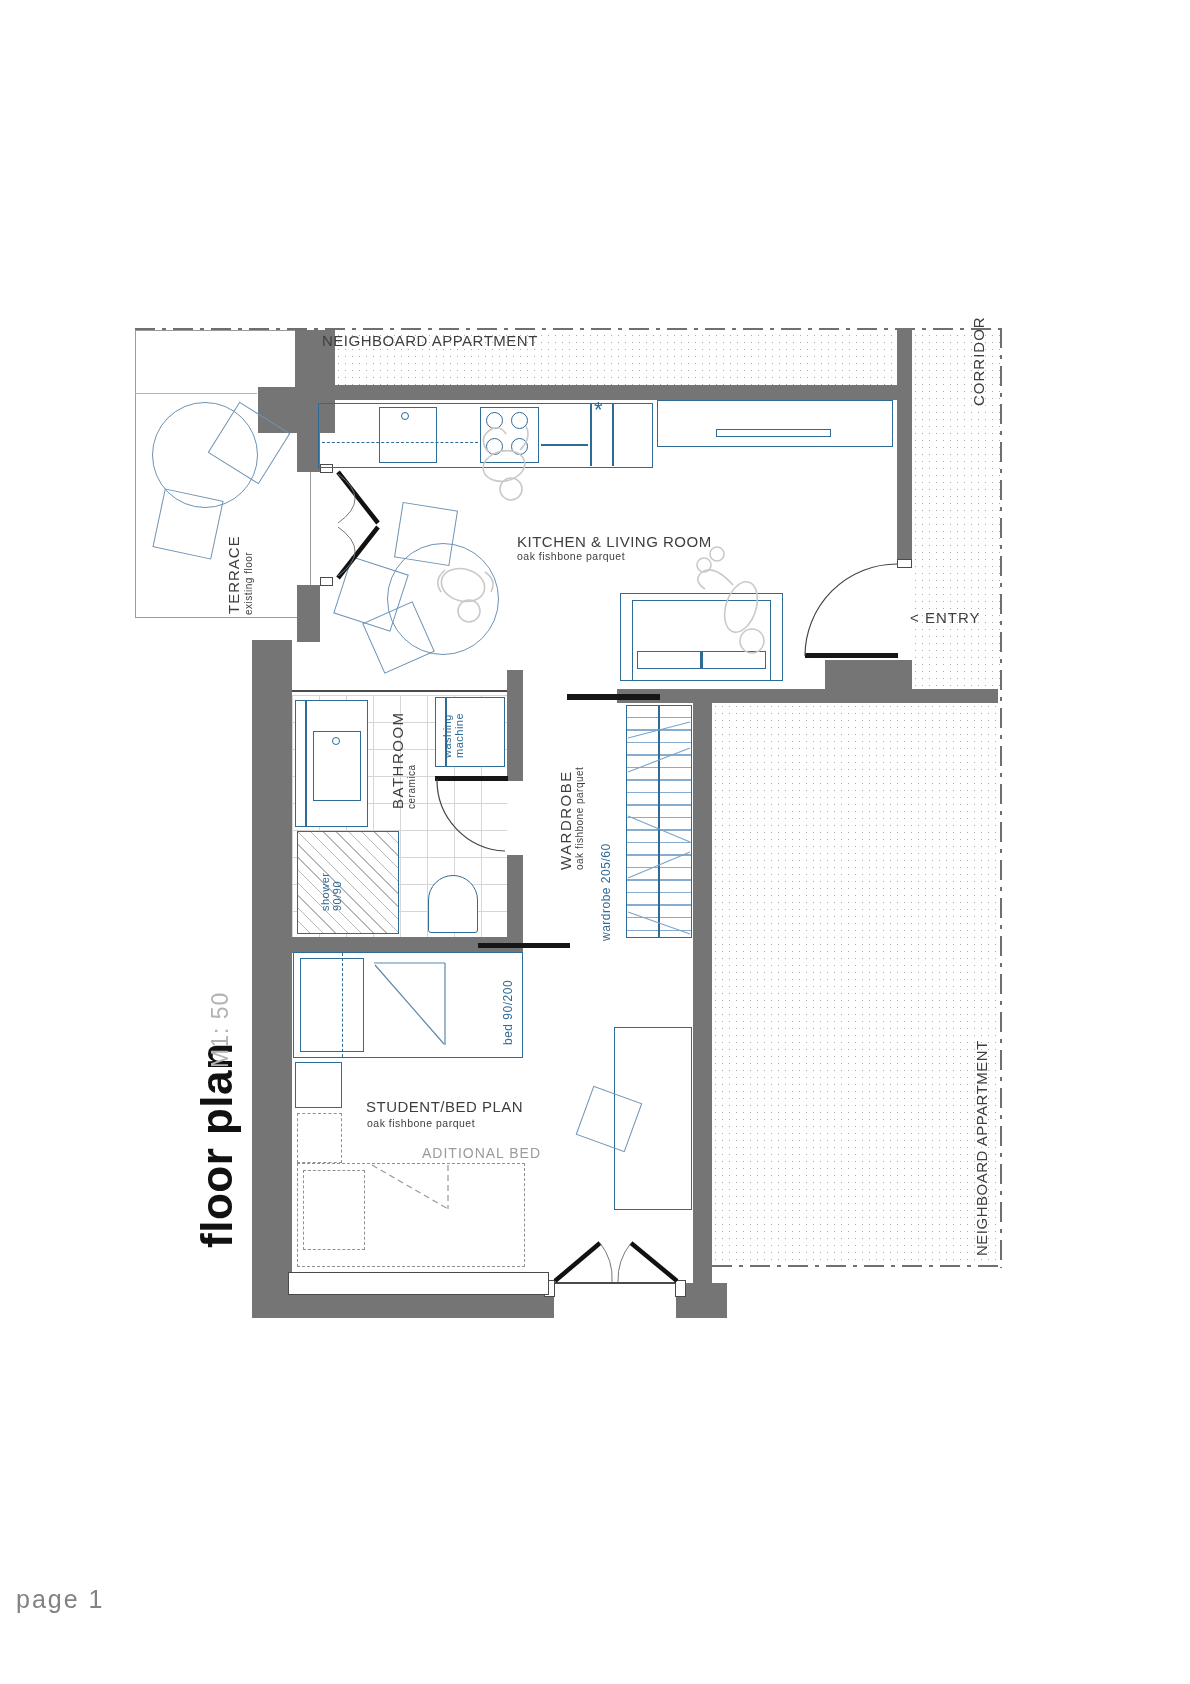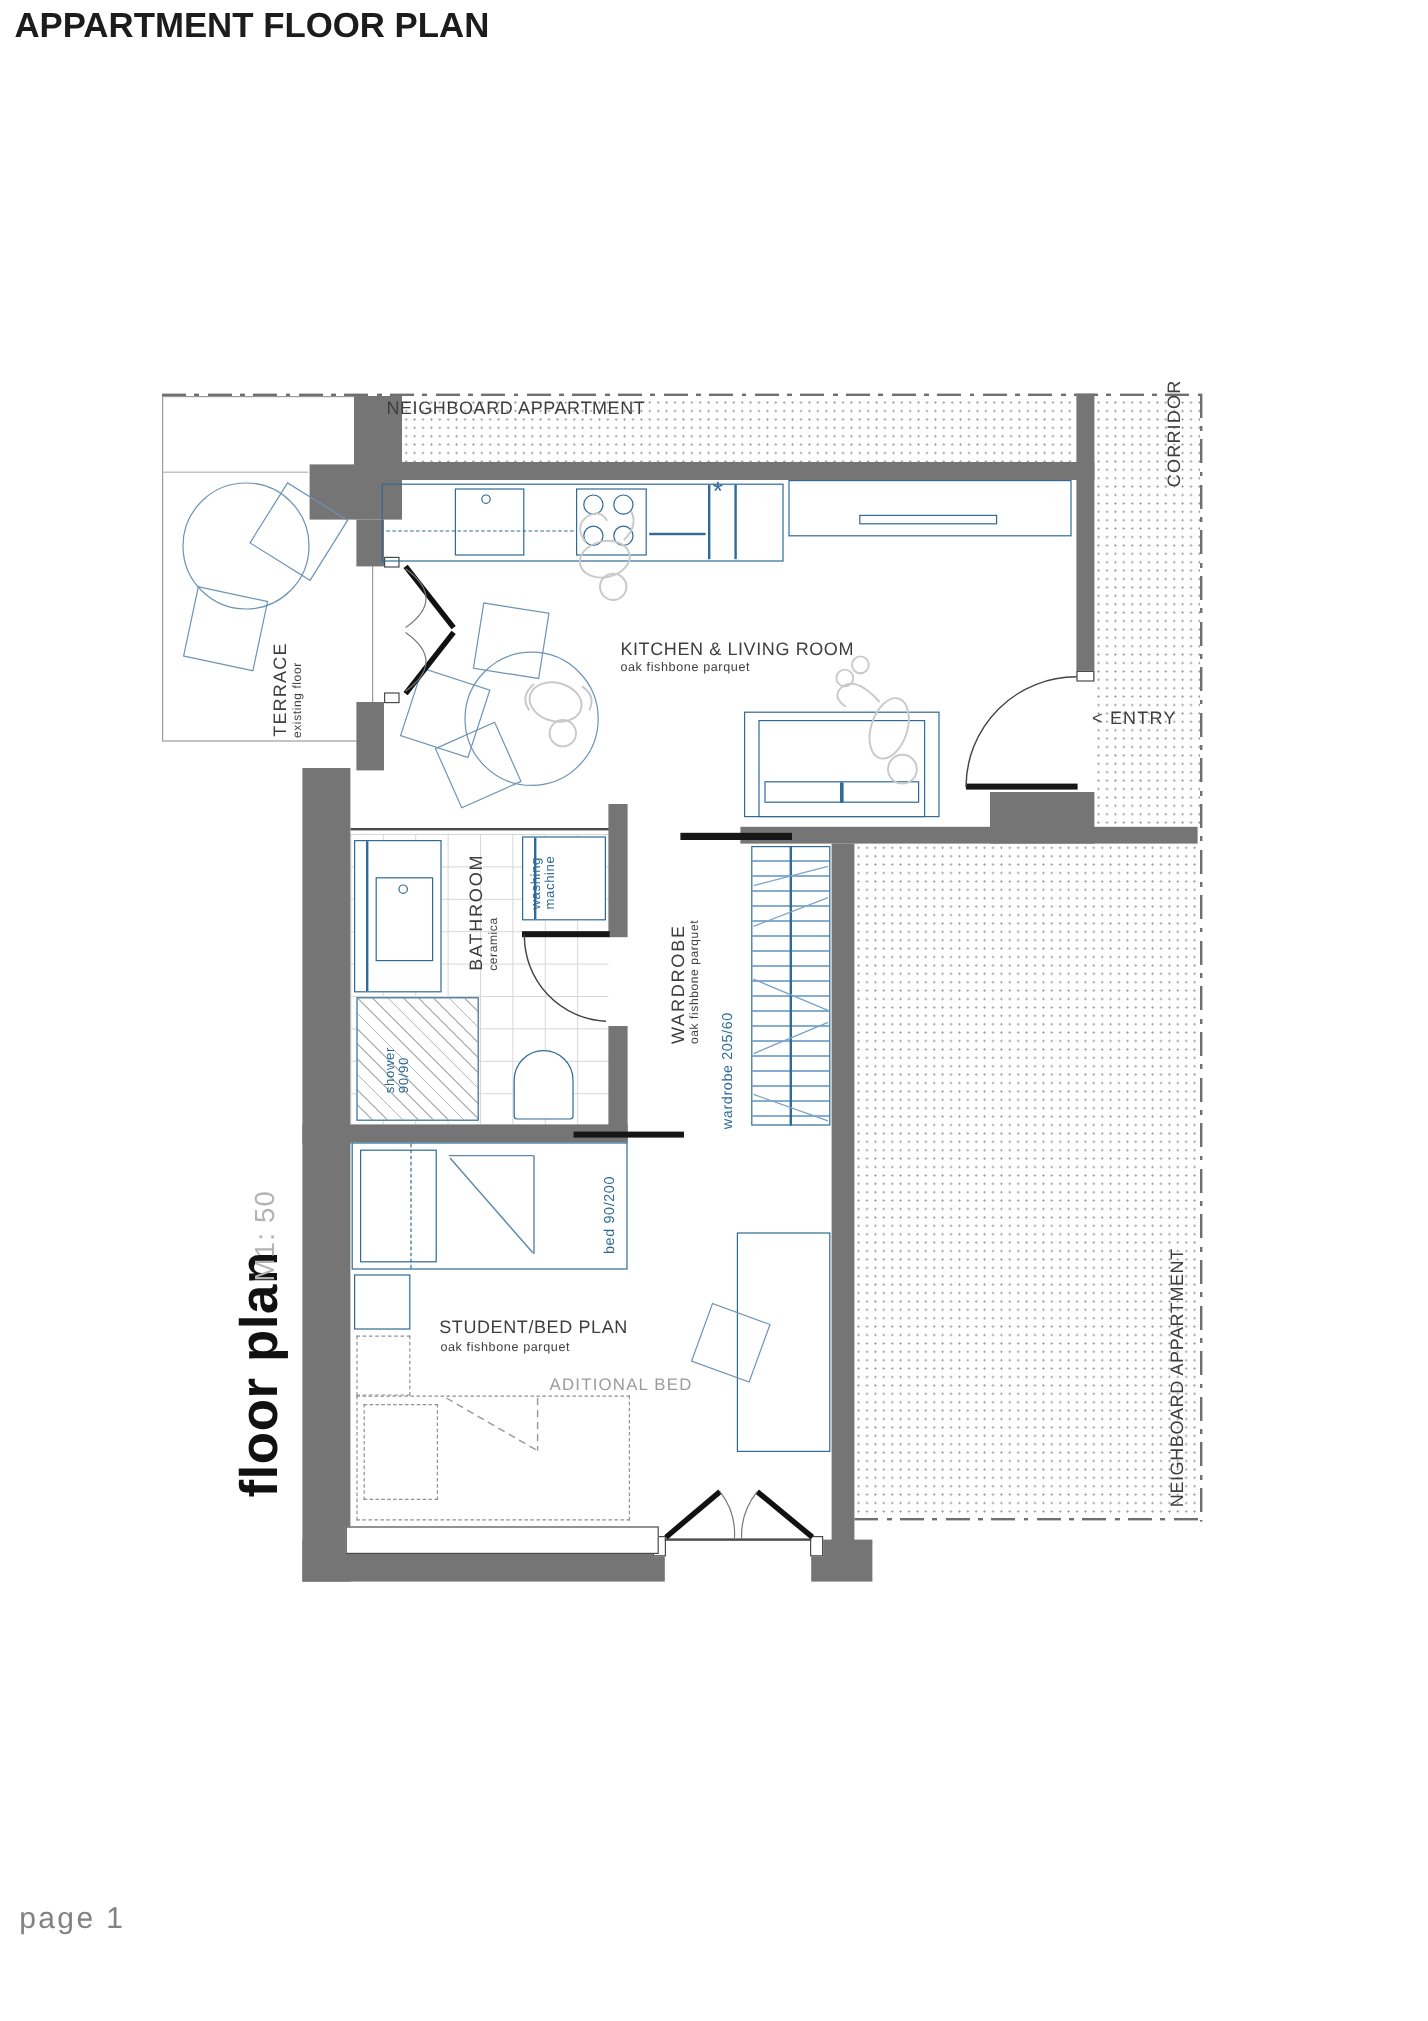--- a/index.html
+++ b/index.html
@@ -35,21 +35,20 @@
   .hatch{background-image:repeating-linear-gradient(45deg,transparent 0 8px,#b9b9b9 8px 9px);}
   .hangers{background-image:repeating-linear-gradient(180deg,transparent 0 11px,#86add0 11px 12.5px);}
   .title{font-weight:bold;font-size:29px;color:#1c1c1c;letter-spacing:0;}
   svg.overlay{position:absolute;left:0;top:0;pointer-events:none;}
 </style>
 </head>
 <body>
 
 <div class="page">
 
-  <div class="abs title" style="left:12px;top:6px;">APPARTMENT FLOOR PLAN</div>
   <div class="abs lbl" style="left:16px;top:1586px;font-size:25px;color:#828282;letter-spacing:2px;">page 1</div>
   <div class="abs lbl vert" style="left:194px;top:1248px;font-size:44px;font-weight:bold;color:#111;">floor plan</div>
   <div class="abs lbl vert" style="left:208px;top:1068px;font-size:23px;color:#b3b3b3;letter-spacing:1px;">M1: 50</div>
 
   <div class="dashdot-h" style="left:135px;top:328px;width:867px;"></div>
   <div class="dashdot-v" style="left:1000px;top:328px;height:940px;"></div>
   <div class="dashdot-h" style="left:712px;top:1265px;width:290px;"></div>
 
   <div class="abs" style="left:135px;top:330px;width:174px;height:286px;border:1px solid #9b9b9b;background:#fff;"></div>
   <div class="abs" style="left:135px;top:393px;width:122px;height:1px;background:#b5b5b5;"></div>
@@ -202,21 +201,21 @@
       <circle cx="752" cy="641" r="12"></circle>
       <ellipse cx="741" cy="607" rx="15" ry="26" transform="rotate(18 741 607)"></ellipse>
       <path d="M733,585 q-20,-22 -32,-12 q-8,8 4,16"></path>
       <circle cx="704" cy="565" r="7"></circle>
         <circle cx="717" cy="554" r="7"></circle>
     </g>
   </svg>
 
   <div class="abs lbl" style="left:322px;top:333px;font-size:15px;">NEIGHBOARD APPARTMENT</div>
   <div class="abs lbl vert" style="left:971px;top:406px;font-size:15px;letter-spacing:1px;">CORRIDOR</div>
-  <div class="abs lbl" style="left:910px;top:591px;font-size:15px;letter-spacing:1px;">&lt; ENTRY</div>
+  <div class="abs lbl" style="left:910px;top:610px;font-size:15px;letter-spacing:1px;">&lt; ENTRY</div>
   <div class="abs lbl vert" style="left:974px;top:1256px;font-size:15px;">NEIGHBOARD APPARTMENT</div>
 
   <div class="abs lbl" style="left:517px;top:534px;font-size:15px;">KITCHEN &amp; LIVING ROOM</div>
   <div class="abs lbl" style="left:517px;top:551px;font-size:10.5px;">oak fishbone parquet</div>
   <div class="abs lbl vert" style="left:226px;top:614px;font-size:15px;letter-spacing:1px;">TERRACE</div>
   <div class="abs lbl vert" style="left:244px;top:615px;font-size:10px;">existing floor</div>
   <div class="abs lbl vert" style="left:390px;top:809px;font-size:15px;letter-spacing:1.5px;">BATHROOM</div>
   <div class="abs lbl vert" style="left:407px;top:809px;font-size:10px;">ceramica</div>
   <div class="abs lbl vert" style="left:558px;top:870px;font-size:15px;letter-spacing:1.5px;">WARDROBE</div>
   <div class="abs lbl vert" style="left:575px;top:870px;font-size:10px;">oak fishbone parquet</div>
@@ -226,15 +225,15 @@
 
   <div class="abs lbl vert bluetext" style="left:442px;top:758px;font-size:11px;">
     <span style="display:block;">washing</span>
     <span style="display:block;">machine</span>
   </div>
   <div class="abs lbl vert bluetext" style="left:320px;top:911px;font-size:11px;">
     <span style="display:block;">shower</span>
     <span style="display:block;">90/90</span>
   </div>
   <div class="abs lbl vert bluetext" style="left:502px;top:1045px;font-size:12px;">bed 90/200</div>
-  <div class="abs lbl graytext" style="left:422px;top:1146px;font-size:14px;letter-spacing:1px;margin-left:36px;">ADITIONAL BED</div>
+  <div class="abs lbl graytext" style="left:422px;top:1146px;font-size:14px;letter-spacing:1px;">ADITIONAL BED</div>
 
 </div>
 
 </body></html>

